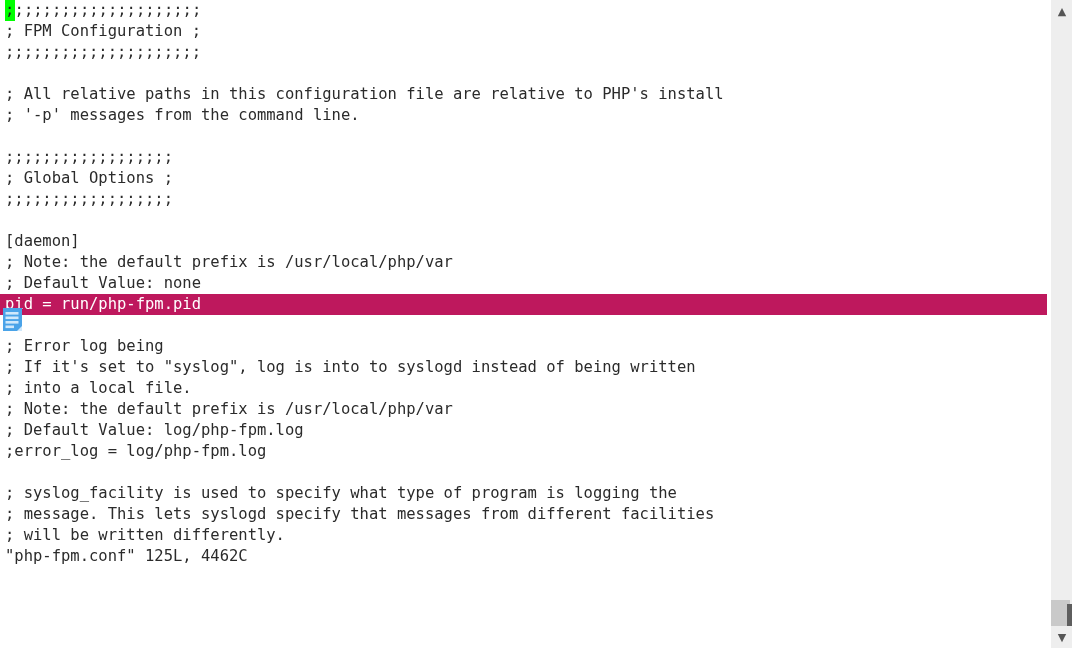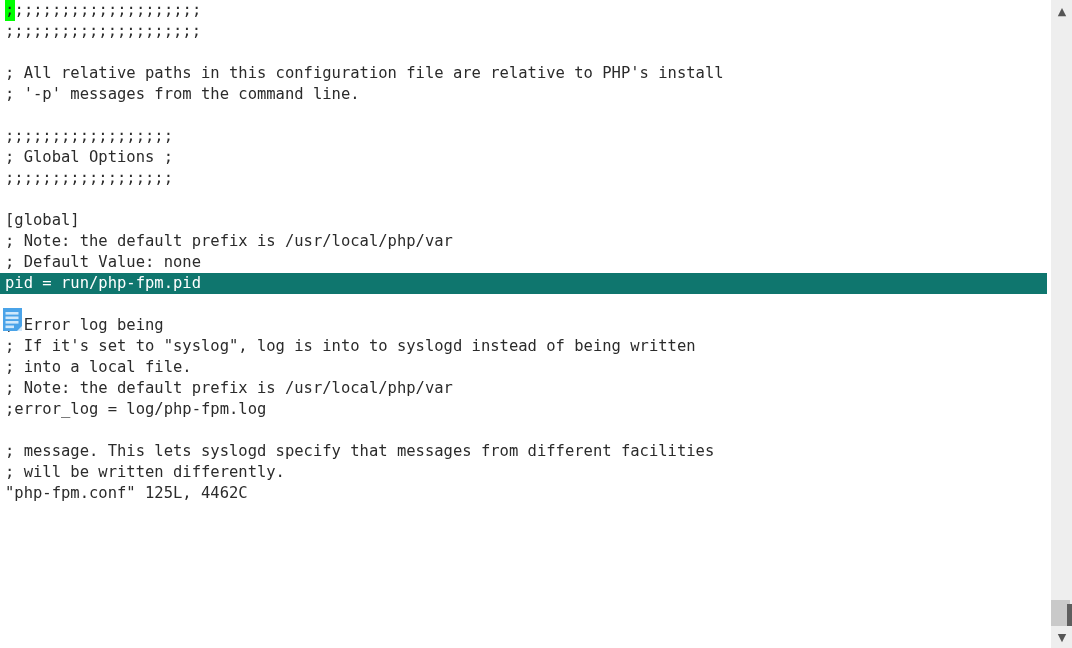--- a/index.html
+++ b/index.html
@@ -41,21 +41,21 @@
     color: #2b2b2b;
     white-space: pre;
     padding-left: 5px;
     box-sizing: border-box;
   }
 
   .line.blank { color: transparent; }
 
   
   .line.hl {
-    background: #0f766e;
+    background: #be185d;
     color: #ffffff;
     width: 1047px;
     padding-left: 5px;
   }
 
   
   .cursor-cell {
     background: #00ff00;
     color: #1d1d1d;
     display: inline-block;
@@ -118,40 +118,43 @@
     background: #5e5e5e;
   }
 </style>
 </head>
 <body>
 
 <div id="app">
 
   <div id="editor">
       <div class="line"><span class="cursor-cell">;</span>;;;;;;;;;;;;;;;;;;;;</div>
+      <div class="line">; FPM Configuration ;</div>
       <div class="line">;;;;;;;;;;;;;;;;;;;;;</div>
       <div class="line blank">&nbsp;</div>
       <div class="line">; All relative paths in this configuration file are relative to PHP's install</div>
       <div class="line">; '-p' messages from the command line.</div>
       <div class="line blank">&nbsp;</div>
       <div class="line">;;;;;;;;;;;;;;;;;;</div>
       <div class="line">; Global Options ;</div>
       <div class="line">;;;;;;;;;;;;;;;;;;</div>
       <div class="line blank">&nbsp;</div>
-      <div class="line">[global]</div>
+      <div class="line">[daemon]</div>
       <div class="line">; Note: the default prefix is /usr/local/php/var</div>
       <div class="line">; Default Value: none</div>
       <div class="line hl">pid = run/php-fpm.pid</div>
       <div class="line blank">&nbsp;</div>
       <div class="line">; Error log being</div>
       <div class="line">; If it's set to "syslog", log is into to syslogd instead of being written</div>
       <div class="line">; into a local file.</div>
       <div class="line">; Note: the default prefix is /usr/local/php/var</div>
+      <div class="line">; Default Value: log/php-fpm.log</div>
       <div class="line">;error_log = log/php-fpm.log</div>
       <div class="line blank">&nbsp;</div>
+      <div class="line">; syslog_facility is used to specify what type of program is logging the</div>
       <div class="line">; message. This lets syslogd specify that messages from different facilities</div>
       <div class="line">; will be written differently.</div>
       <div class="line">"php-fpm.conf" 125L, 4462C</div>
     </div>
 
   <div id="sign-icon">
     <svg width="22" height="27" viewBox="0 0 22 27" xmlns="http://www.w3.org/2000/svg">
       <rect x="1" y="1" width="19" height="23" fill="#4aa3e8"></rect>
       <rect x="3.5" y="5" width="13" height="2.6" fill="#cfe8fb"></rect>
       <rect x="3.5" y="9.5" width="13" height="2.6" fill="#cfe8fb"></rect>

